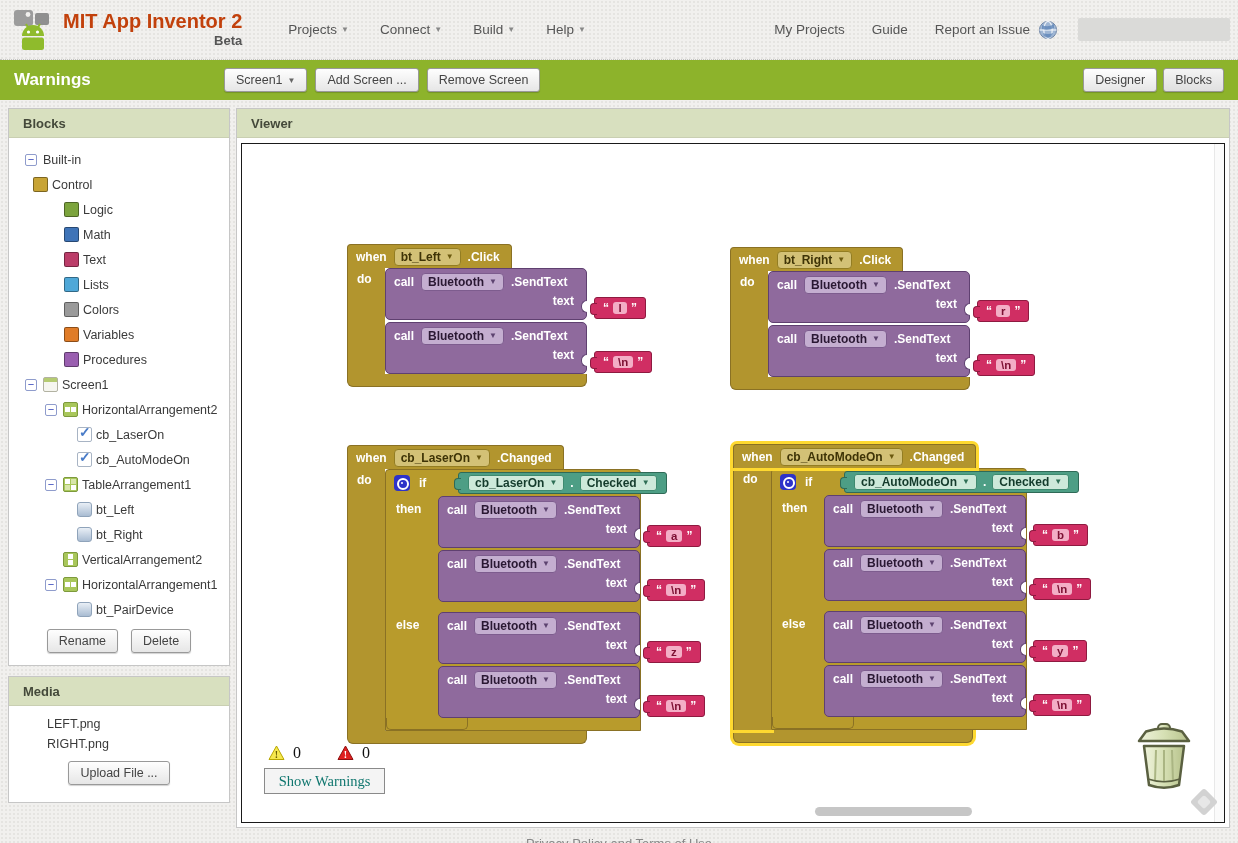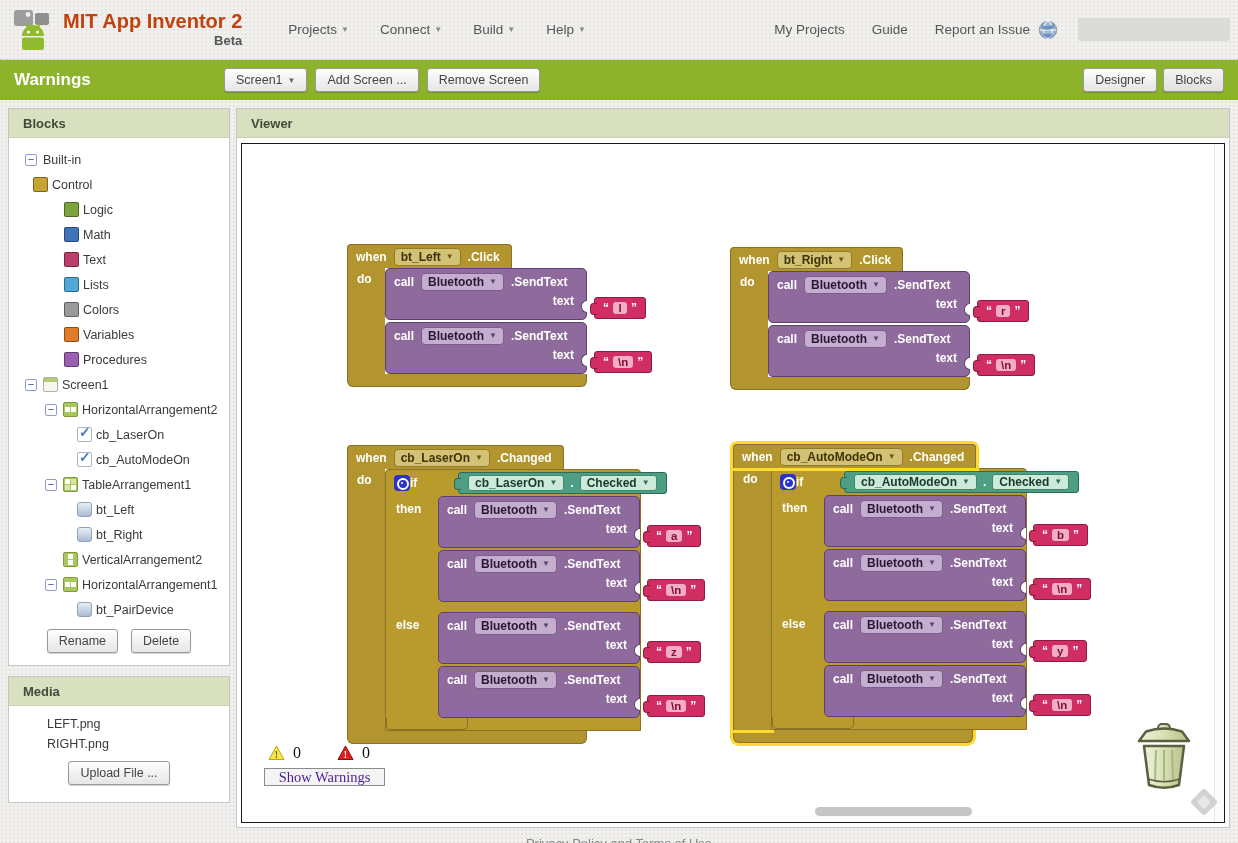--- a/index.html
+++ b/index.html
@@ -71,23 +71,23 @@
     background:#fff; border:1px solid #1a1a1a; overflow:hidden; }
   .vscroll-track { position:absolute; right:0; top:0; bottom:0; width:10px;
     background:#fbfbfb; border-left:1px solid #e8e8e8; }
   .hscroll-thumb { position:absolute; left:573px; top:663px; width:157px; height:9px;
     background:#c6c6c6; border-radius:5px; }
   .corner-mark { position:absolute; left:948px; top:644px; }
 
   .warn-area { position:absolute; left:26px; top:600px; display:flex; align-items:center; gap:8px;
     font-family:"Liberation Serif", serif; font-size:16px; color:#111; }
   .warn-area .cnt { margin-right:28px; }
-  .show-warnings { position:absolute; left:22px; top:624px; width:121px; height:18px;
+  .show-warnings { position:absolute; left:22px; top:624px; width:121px; height:26px;
     background:#f4f4f4; border:1px solid #8a8a8a; font-family:"Liberation Serif", serif;
-    font-size:14.5px; color:#4c1d95; cursor:pointer; }
+    font-size:14.5px; color:#0f766e; cursor:pointer; }
   .trash { position:absolute; left:893px; top:578px; }
 
   .page-footer { position:absolute; left:0; top:836px; width:1238px; text-align:center;
     font-size:13px; color:#888; }
 
   
   .ai-group { position:absolute; font-size:12px; }
   .kw { color:#fff; font-weight:bold; white-space:nowrap; }
   .ev-head { display:inline-flex; align-items:center; gap:7px; height:24px;
     background:#b2952e; border:1px solid #8a7124; border-bottom:none;
@@ -115,21 +115,21 @@
     align-items:center; gap:4px; background:#d02e63; border:1px solid #8e1a40;
     border-radius:3px; padding:0 8px; color:#fff; font-weight:bold; }
   .str-block::before { content:''; position:absolute; left:-5px; top:5px; width:6px; height:10px;
     background:#d02e63; border:1px solid #8e1a40; border-right:none; border-radius:4px 0 0 4px; }
   .str-val { background:#f3aec6; color:#7c0f32; border-radius:3px; padding:0 5px;
     font-size:11.5px; min-width:14px; text-align:center; }
   .q { font-size:12px; }
 
   .if-block { position:relative; background:#b89b2c; border:1px solid #8a7124;
     border-radius:4px 4px 0 0; width:max-content; }
-  .if-row { height:26px; display:flex; align-items:center; padding-left:8px; }
+  .if-row { height:26px; display:flex; align-items:center; gap:9px; padding-left:8px; }
   .gear { width:16px; height:16px; background:#2d33c9; border-radius:4px; position:relative; flex:0 0 16px; }
   .gear::before { content:''; position:absolute; left:3px; top:3px; width:8px; height:8px;
     border:2px solid #fff; border-radius:50%; }
   .gear::after { content:''; position:absolute; left:7px; top:7px; width:2px; height:2px;
     background:#fff; border-radius:50%; }
   .cond-block { position:absolute; left:72px; top:2px; height:22px; display:flex; align-items:center;
     gap:6px; background:#4d9e85; border:1px solid #2f6a57; border-radius:3px; padding:0 9px; z-index:3; }
   .cond-block::before { content:''; position:absolute; left:-5px; top:5px; width:6px; height:10px;
     background:#4d9e85; border:1px solid #2f6a57; border-right:none; border-radius:4px 0 0 4px; }
   .cond-dd { background:#cde9da; border:1px solid #3e8a6f; color:#143b2c; padding:0 6px;

